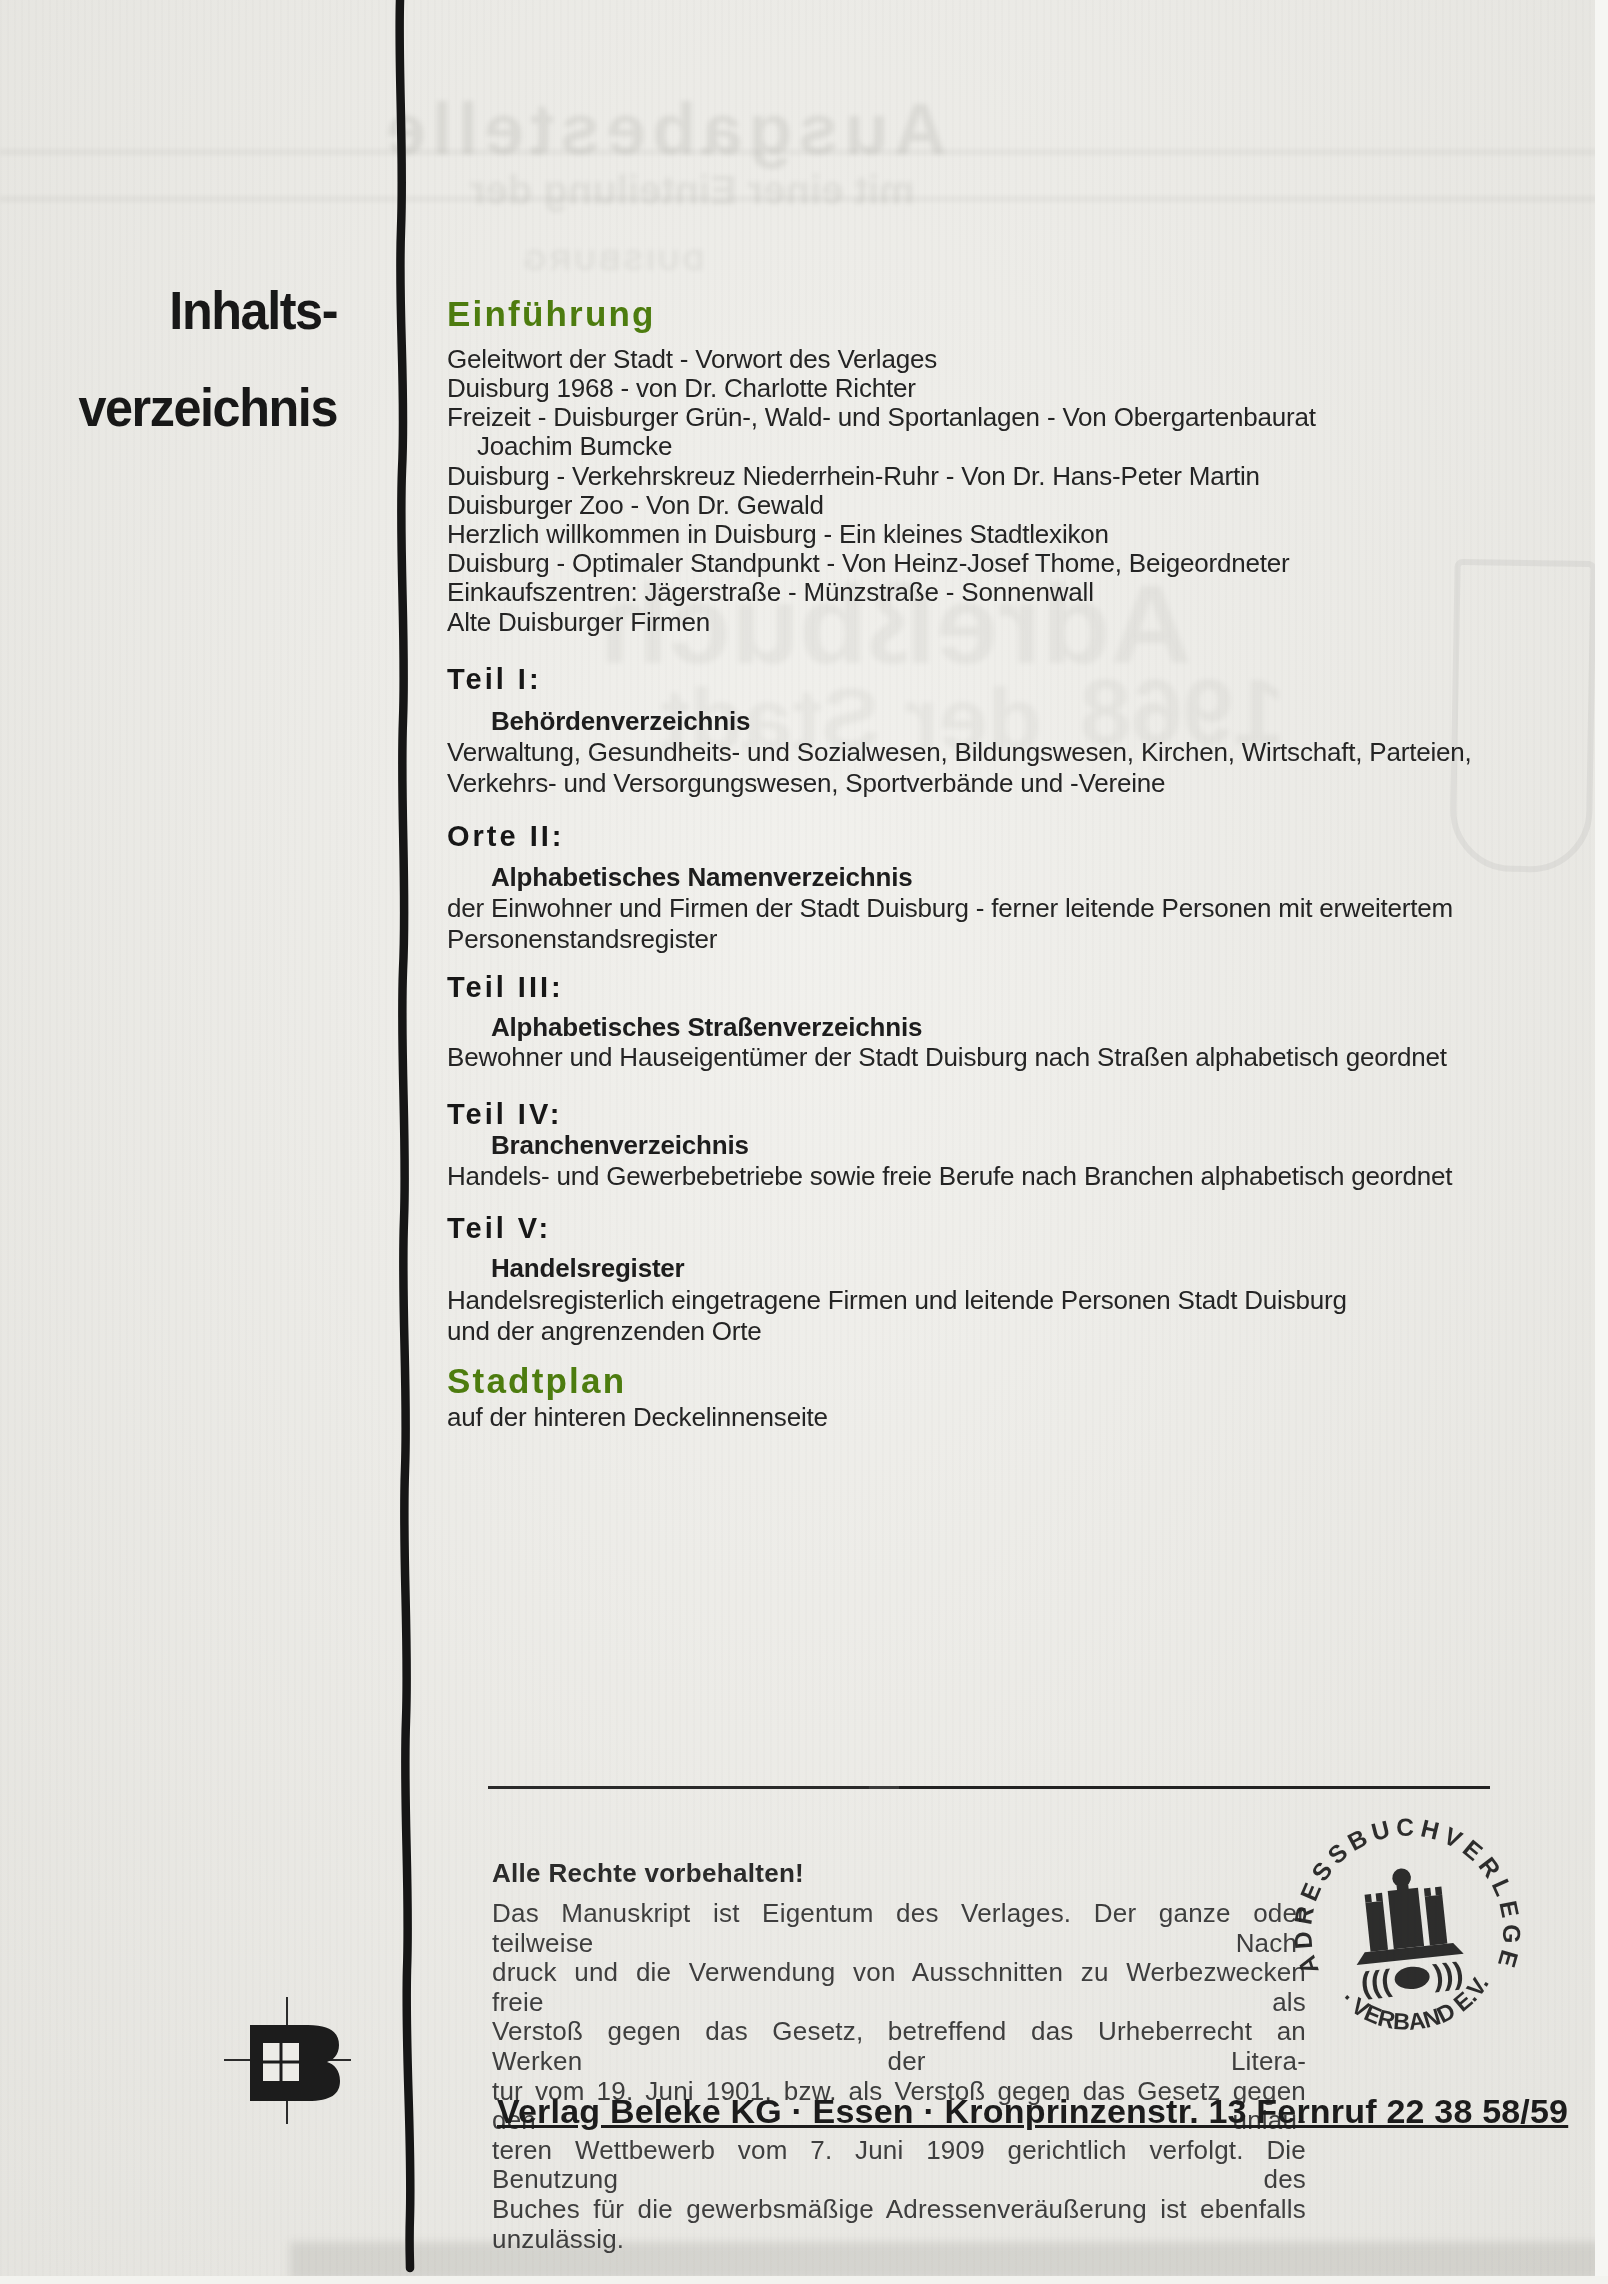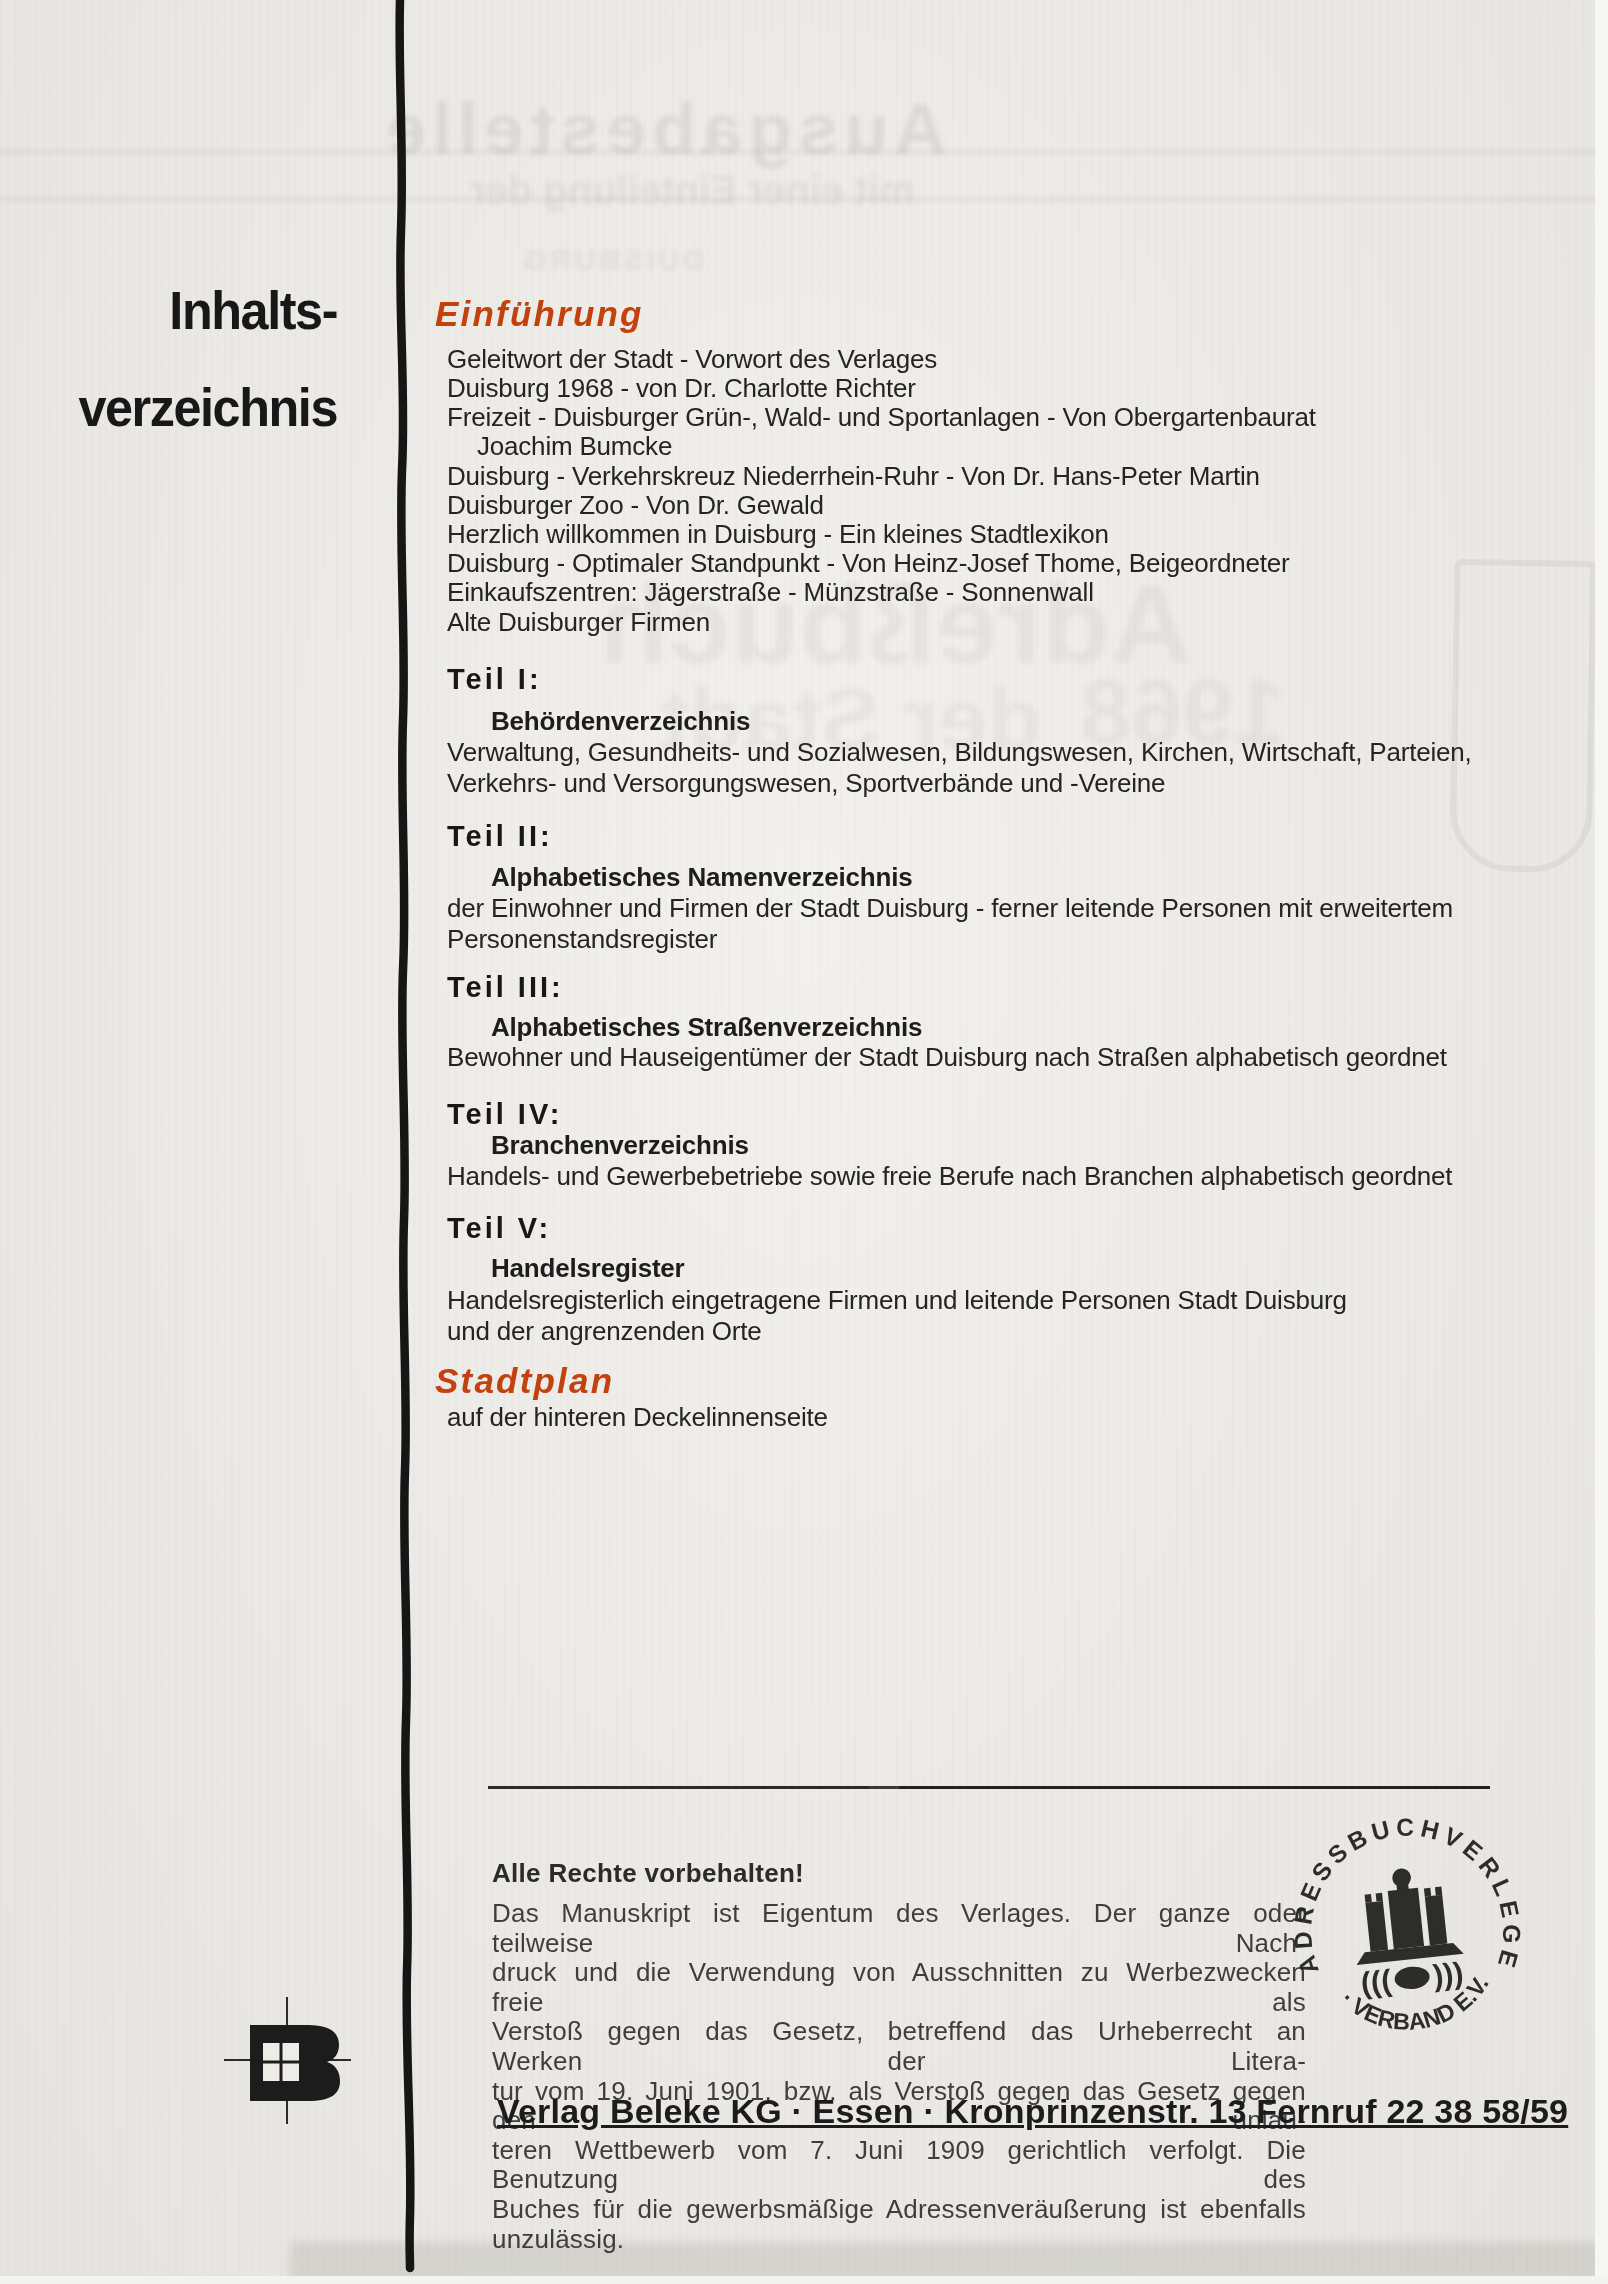--- a/index.html
+++ b/index.html
@@ -23,21 +23,21 @@
   .divider-svg{position:absolute;left:388px;top:0;}
 
   
   .title{
     position:absolute;left:55px;top:262px;width:282px;text-align:right;
     font-weight:bold;font-size:53px;line-height:97px;letter-spacing:-1.5px;color:#181818;
     transform:scaleX(0.95);transform-origin:100% 0;
   }
 
   
-  .h1{position:absolute;left:435px;font-size:35px;font-weight:bold;letter-spacing:2.2px;color:#c2410c;white-space:nowrap;font-style:italic;}
+  .h1{position:absolute;left:447px;font-size:35px;font-weight:bold;letter-spacing:2.2px;color:#4d7c0f;white-space:nowrap;}
   .h2{position:absolute;left:447px;font-size:29px;font-weight:bold;letter-spacing:3px;color:#171717;white-space:nowrap;}
   .h3{position:absolute;left:447px;font-size:26px;font-weight:bold;letter-spacing:-0.2px;color:#1d1d1d;white-space:nowrap;margin-left:44px;}
   .bline{position:absolute;left:447px;font-size:26px;letter-spacing:-0.2px;color:#242424;white-space:nowrap;}
   .indent{left:477px;}
 
   
   .rule{position:absolute;left:488px;top:1786px;width:1002px;height:3px;
         background:linear-gradient(90deg,#2a2a2a 0 38%, #3a3a3a 38% 41%, #222 41% 100%);}
   .rights{position:absolute;left:492px;top:1858px;font-size:26px;font-weight:bold;letter-spacing:0.3px;color:#2b2b2b;}
   .para{position:absolute;left:492px;top:1899px;width:814px;color:#3e3e3e;}
@@ -95,21 +95,21 @@
 <div class="bline" style="top:519px">Herzlich willkommen in Duisburg - Ein kleines Stadtlexikon</div>
 <div class="bline" style="top:548px">Duisburg - Optimaler Standpunkt - Von Heinz-Josef Thome, Beigeordneter</div>
 <div class="bline" style="top:577px">Einkaufszentren: Jägerstraße - Münzstraße - Sonnenwall</div>
 <div class="bline" style="top:607px">Alte Duisburger Firmen</div>
 
 <div class="h2" style="top:663px">Teil I:</div>
 <div class="h3" style="top:706px">Behördenverzeichnis</div>
 <div class="bline" style="top:737px">Verwaltung, Gesundheits- und Sozialwesen, Bildungswesen, Kirchen, Wirtschaft, Parteien,</div>
 <div class="bline" style="top:768px">Verkehrs- und Versorgungswesen, Sportverbände und -Vereine</div>
 
-<div class="h2" style="top:820px">Teil II:</div>
+<div class="h2" style="top:820px">Orte II:</div>
 <div class="h3" style="top:862px">Alphabetisches Namenverzeichnis</div>
 <div class="bline" style="top:893px">der Einwohner und Firmen der Stadt Duisburg - ferner leitende Personen mit erweitertem</div>
 <div class="bline" style="top:924px">Personenstandsregister</div>
 
 <div class="h2" style="top:971px">Teil III:</div>
 <div class="h3" style="top:1012px">Alphabetisches Straßenverzeichnis</div>
 <div class="bline" style="top:1042px">Bewohner und Hauseigentümer der Stadt Duisburg nach Straßen alphabetisch geordnet</div>
 
 <div class="h2" style="top:1098px">Teil IV:</div>
 <div class="h3" style="top:1130px">Branchenverzeichnis</div>

